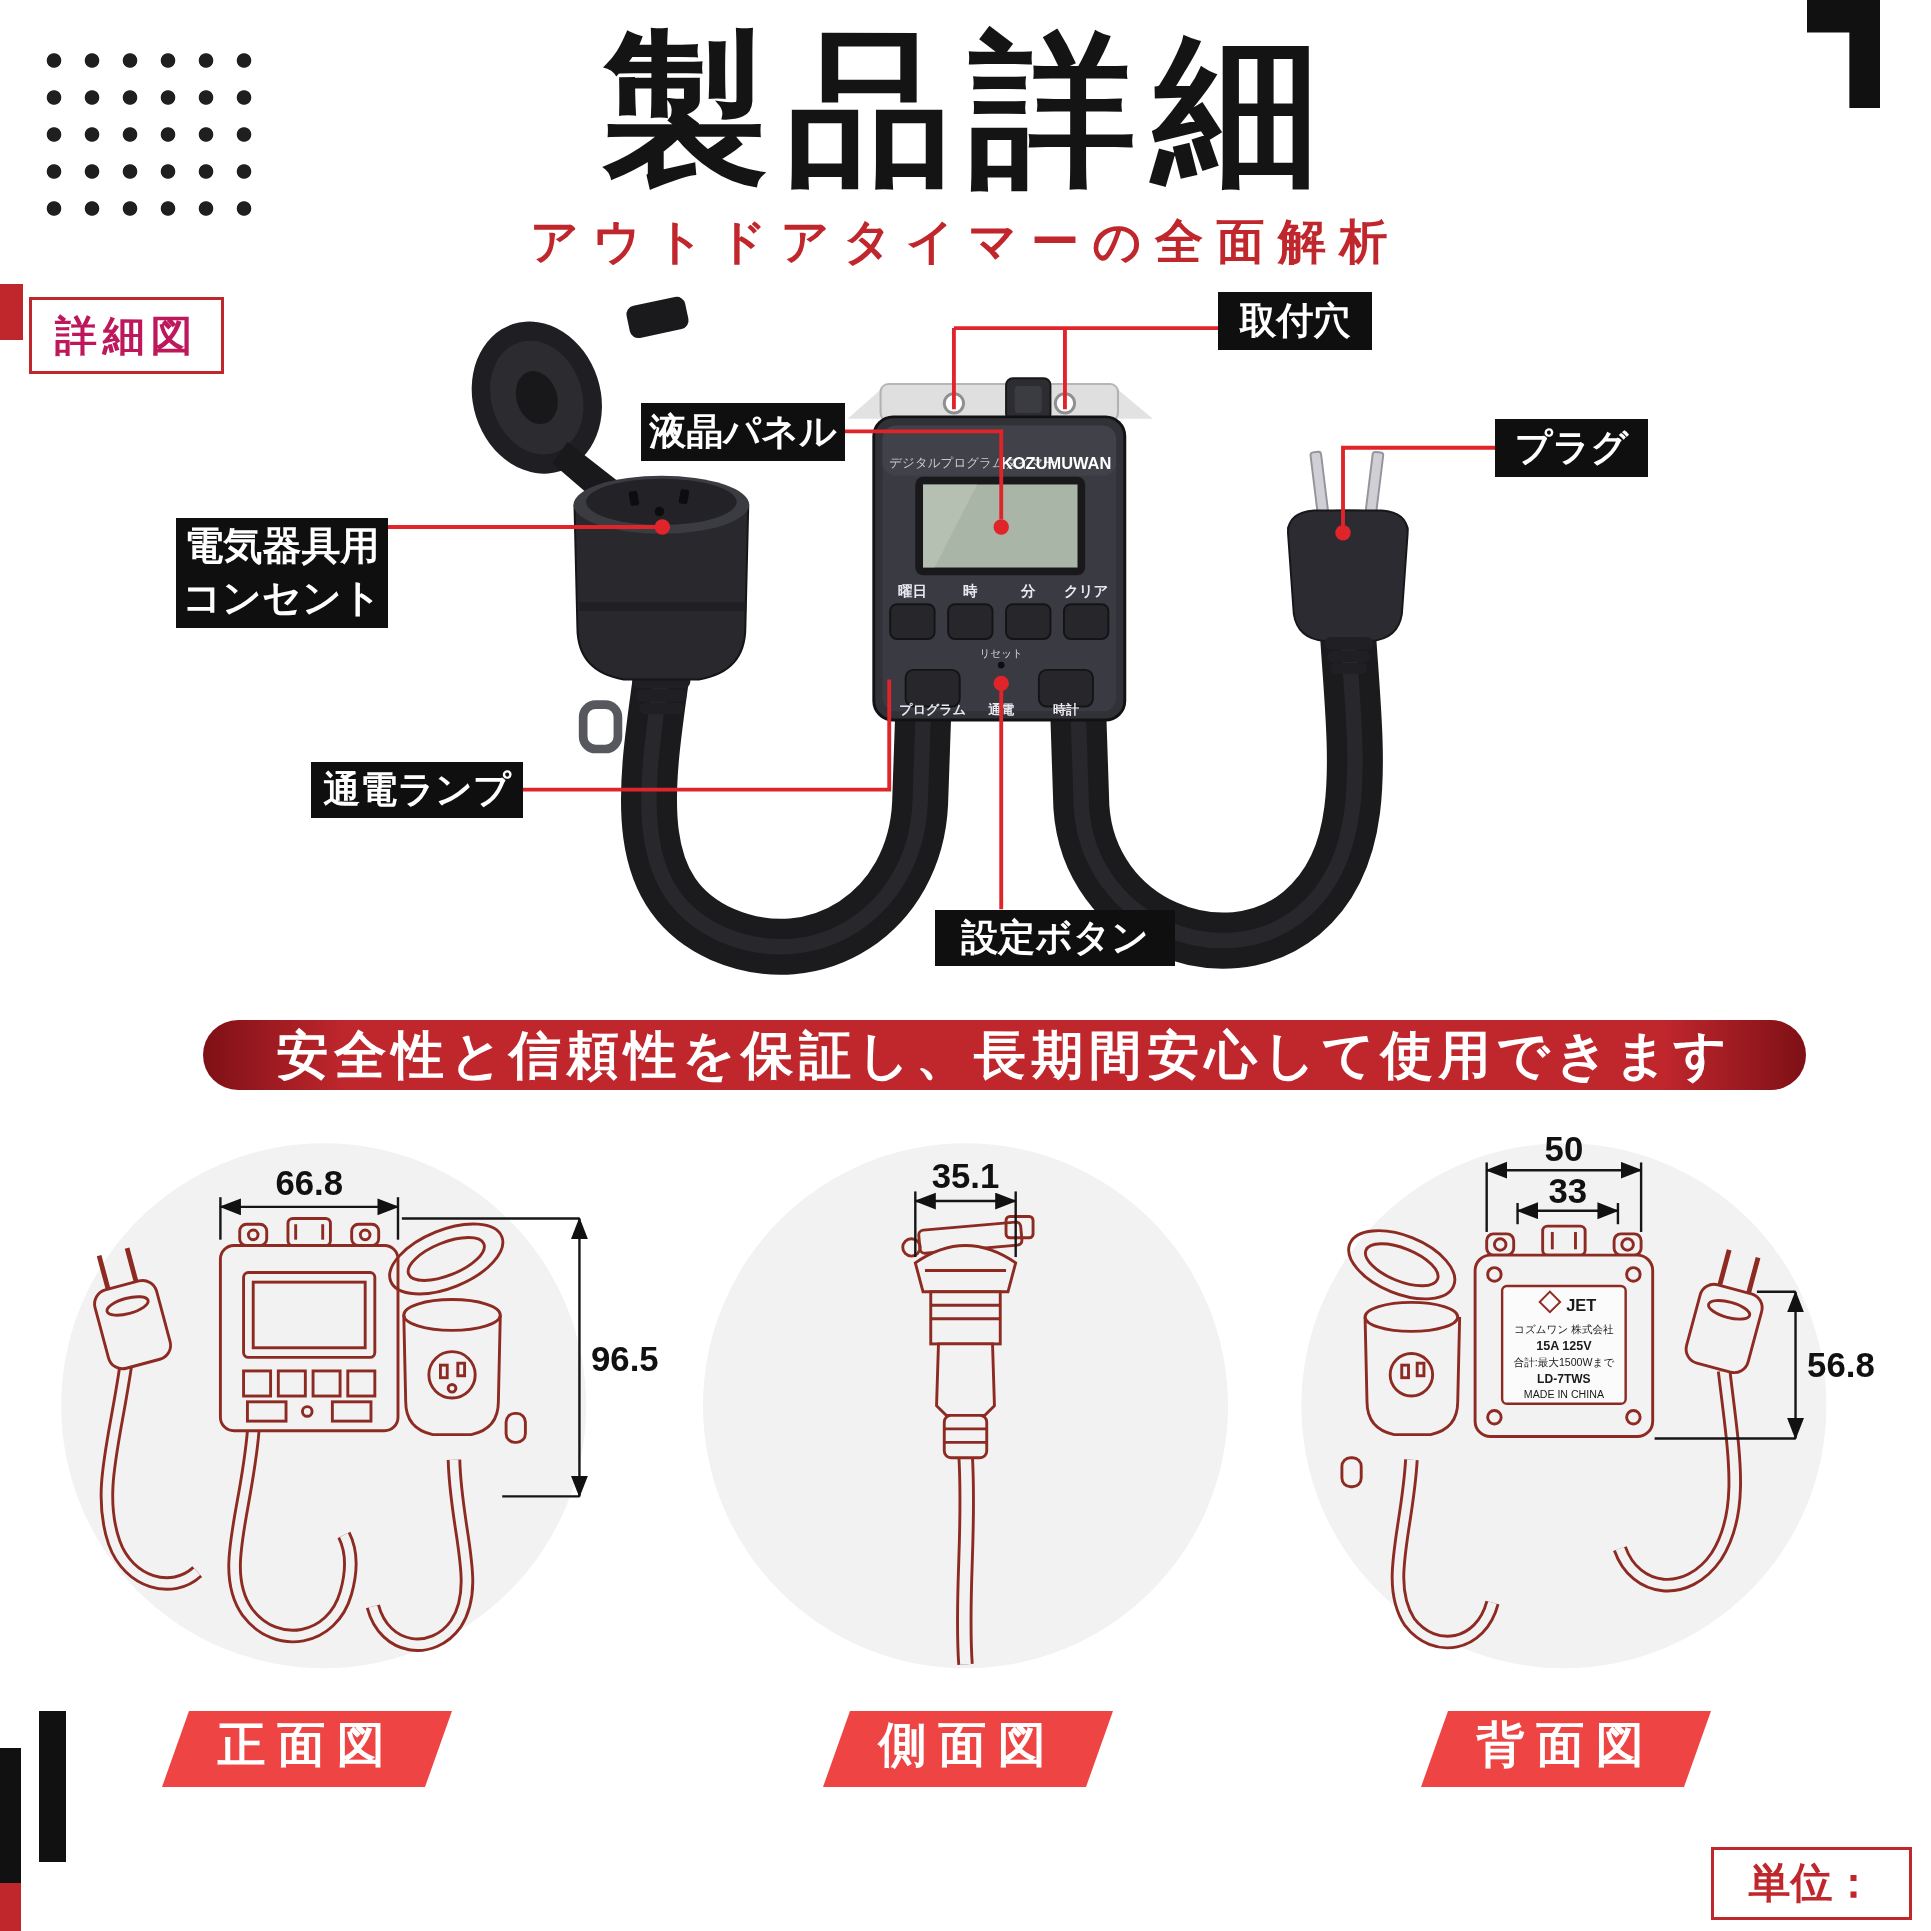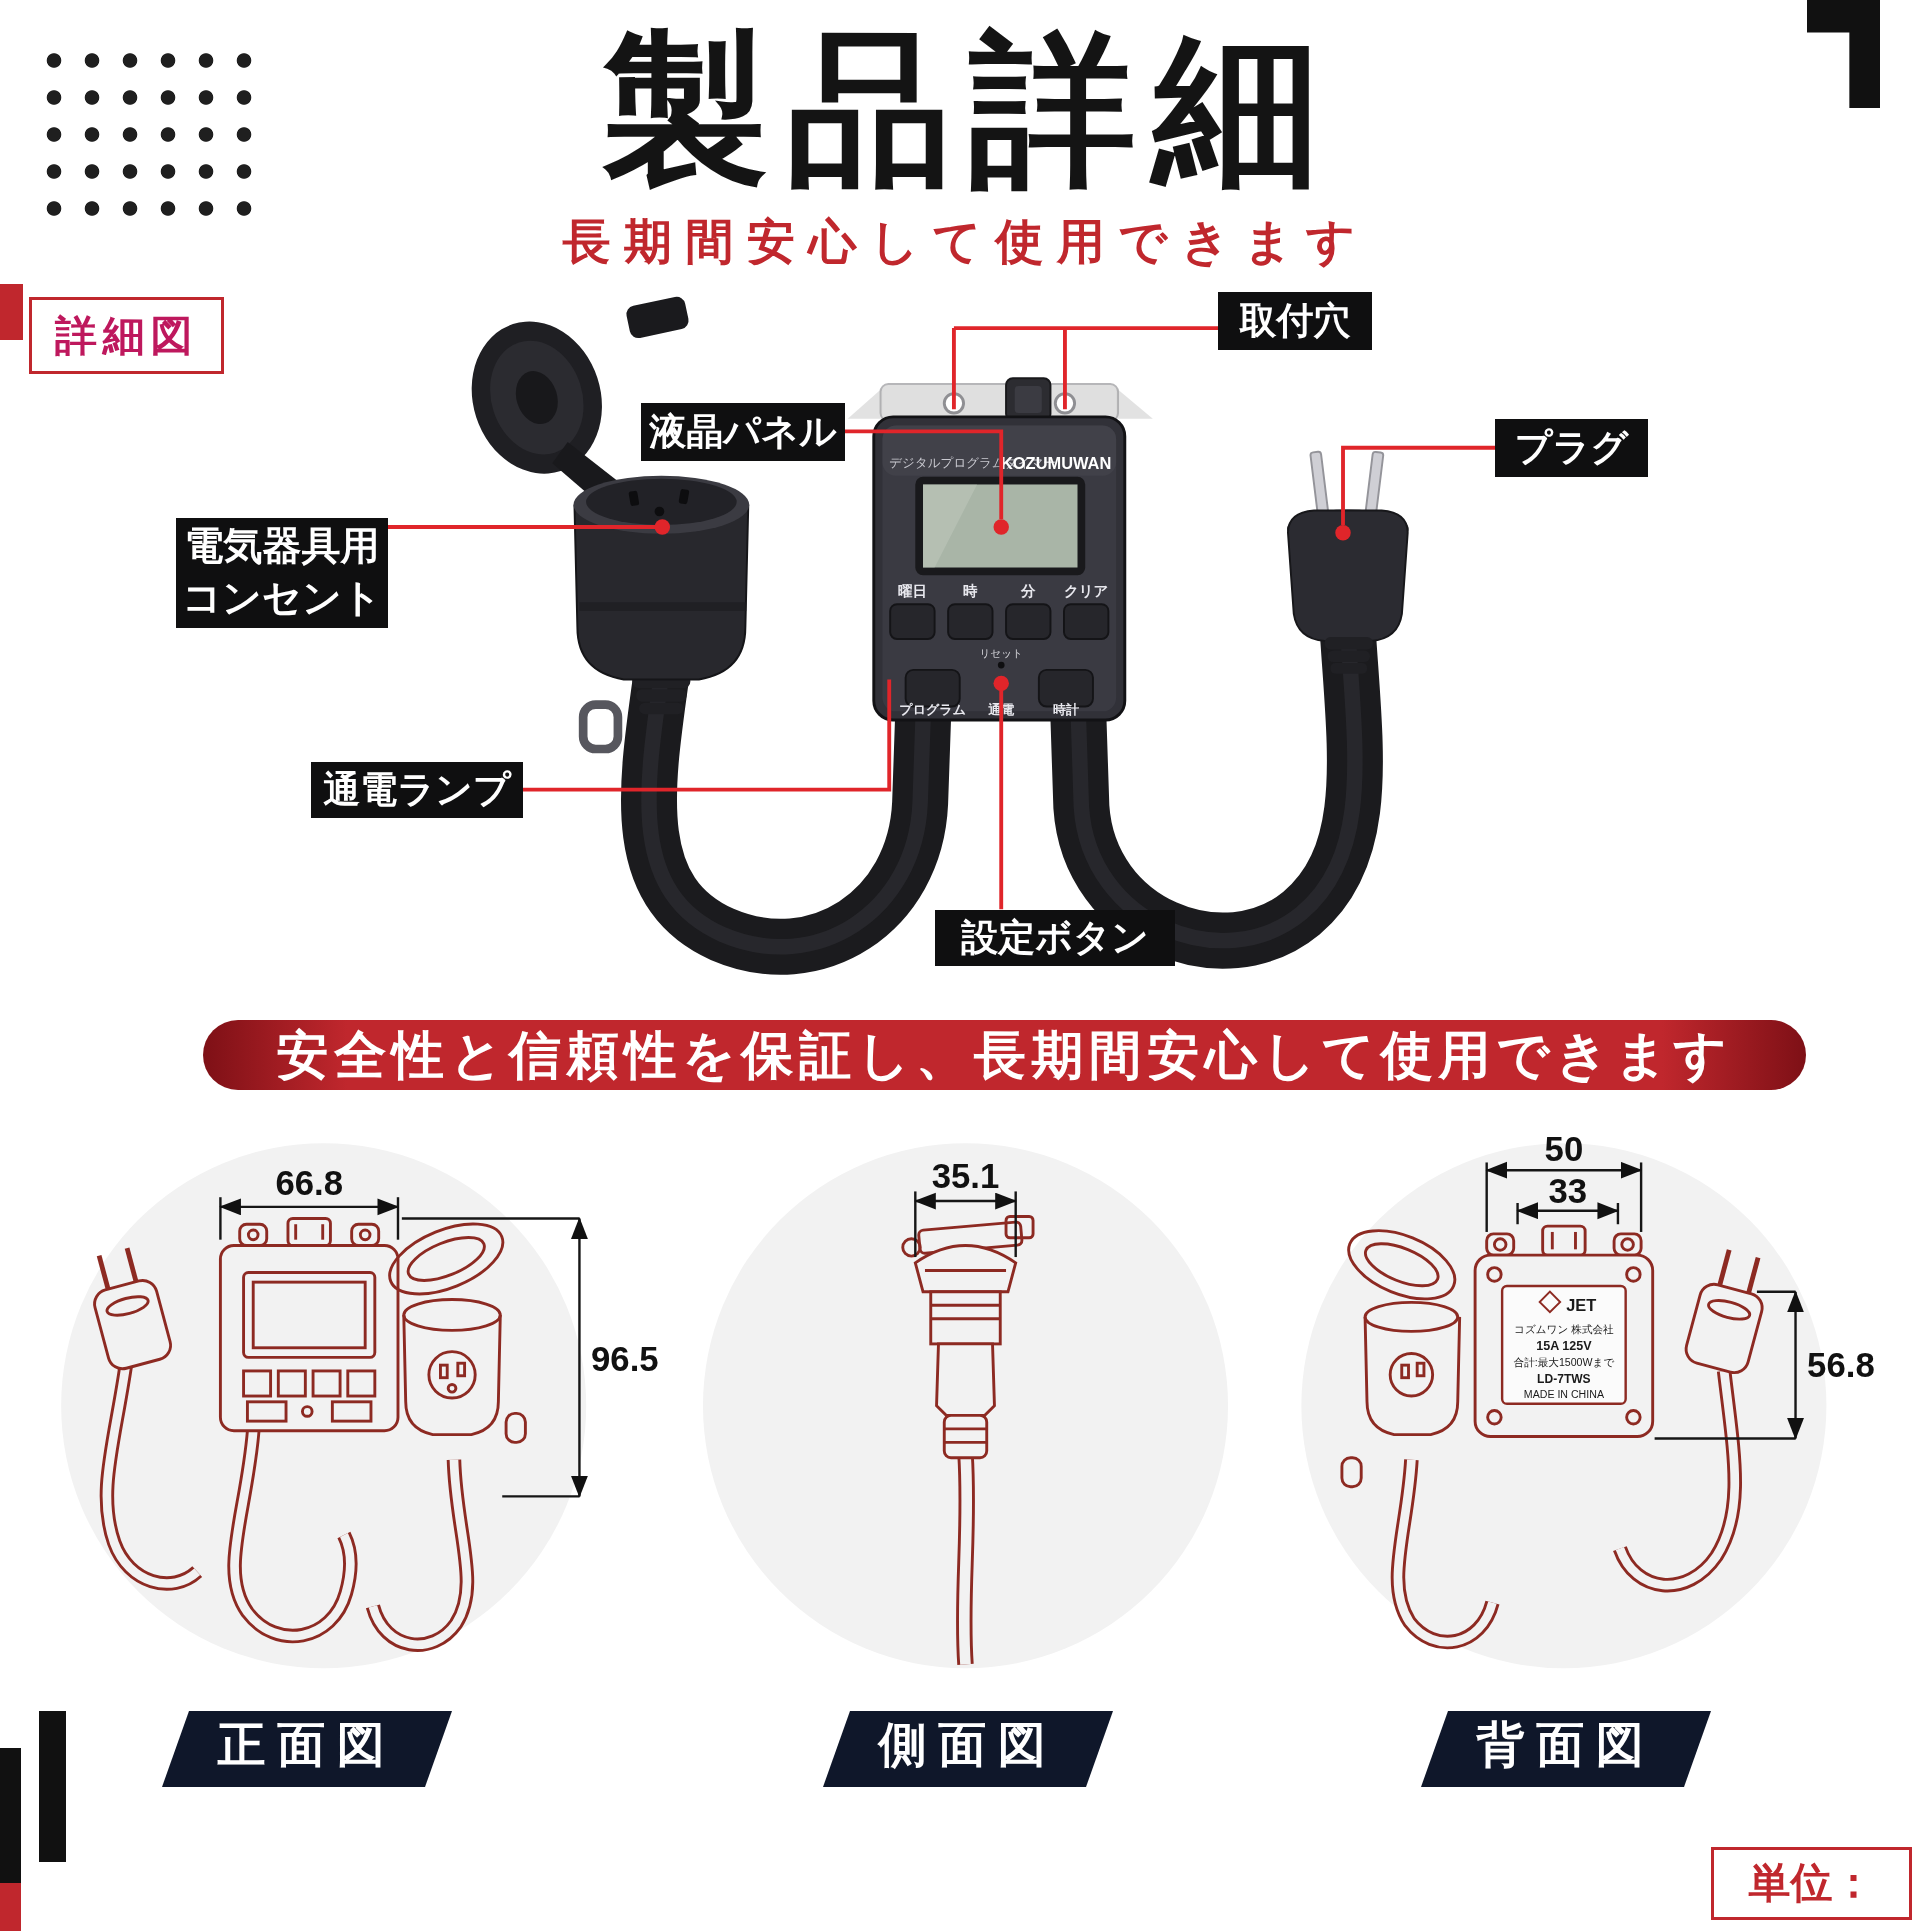--- a/index.html
+++ b/index.html
@@ -20,21 +20,21 @@
   .callout{background:#0f0f10;color:#ffffff;font-weight:700;text-align:center;}
   .co-mounting{left:1218px;top:292px;width:154px;height:58px;font-size:37px;line-height:58px;}
   .co-lcd{left:641px;top:403px;width:204px;height:58px;font-size:37px;line-height:58px;}
   .co-plug{left:1495px;top:419px;width:153px;height:58px;font-size:37px;line-height:58px;}
   .co-outlet{left:176px;top:518px;width:212px;height:108px;font-size:39px;line-height:52px;padding-top:1.9px;}
   .co-lamp{left:311px;top:762px;width:212px;height:56px;font-size:37px;line-height:56px;}
   .co-settings{left:935px;top:910px;width:240px;height:56px;font-size:37px;line-height:56px;}
   .banner{left:203px;top:1020px;width:1603px;height:70px;border-radius:39px;
         background:linear-gradient(90deg,#7e1016 0%,#c0272d 9%,#c0272d 91%,#7e1016 100%);
         color:#fff;font-size:52px;font-weight:800;letter-spacing:5.8px;line-height:70px;text-align:center;}
-  .view-badge{background:#0f172a;color:#fff;font-size:48px;font-weight:800;letter-spacing:11.6px;
+  .view-badge{background:#ef4444;color:#fff;font-size:48px;font-weight:800;letter-spacing:11.6px;
         height:76px;line-height:68px;text-align:center;
         clip-path:polygon(27px 0,100% 0,calc(100% - 27px) 100%,0 100%);}
   .vb-front{left:162px;top:1711px;width:290px;}
   .vb-side{left:823px;top:1711px;width:290px;}
   .vb-rear{left:1421px;top:1711px;width:290px;}
   .unit-box{left:1711px;top:1847px;width:201px;height:73px;border:3.9px solid #c0272d;color:#c0272d;
         font-size:42px;font-weight:800;line-height:66px;text-align:center;box-sizing:border-box;background:#fff;}
   .bar-edge{left:0;top:1748px;width:21px;height:135px;background:#111;}
   .bar-inner{left:39px;top:1711px;width:27px;height:151px;background:#111;}
   .red-sq-bottom{left:0;top:1883px;width:21px;height:48px;background:#c0272d;}
@@ -44,21 +44,21 @@
 
 <div class="canvas">
 
   <div class="abs dots"></div>
   <div class="abs corner-tr"></div>
   <div class="abs bar-edge"></div>
   <div class="abs bar-inner"></div>
   <div class="abs red-sq-bottom"></div>
 
   <div class="abs title">製品詳細</div>
-  <div class="abs subtitle">長期間安心して使用できます</div>
+  <div class="abs subtitle">アウトドアタイマーの全面解析</div>
   <div class="abs red-accent-left"></div>
   <div class="abs detail-tag">詳細図</div>
 
   <svg class="abs" style="left:0;top:270px" width="1931" height="763" viewBox="0 280 2000 790">
 
     <g>
       <path d="M 685 700 C 668 820, 652 925, 748 968 C 845 1010, 948 945, 953 832 L 956 745" fill="none" stroke="#1b1b1e" stroke-width="58" stroke-linecap="round"></path>
       <path d="M 685 700 C 668 820, 652 925, 748 968 C 845 1010, 948 945, 953 832 L 956 745" fill="none" stroke="#34343a" stroke-width="16" stroke-linecap="round" opacity="0.5"></path>
     </g>
     <g>

